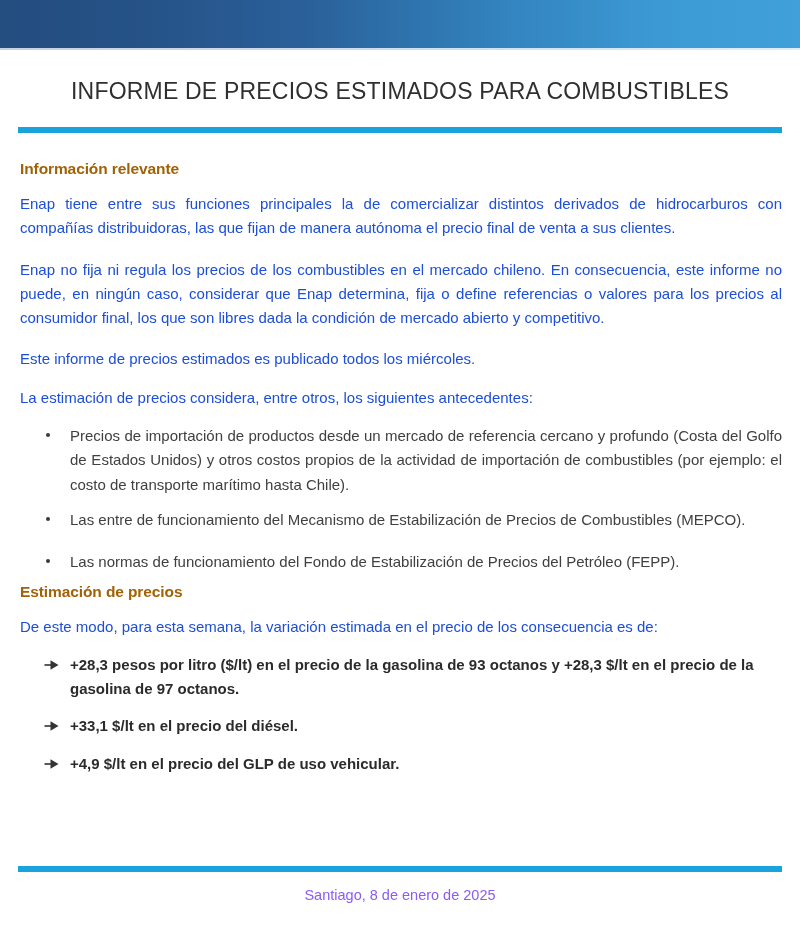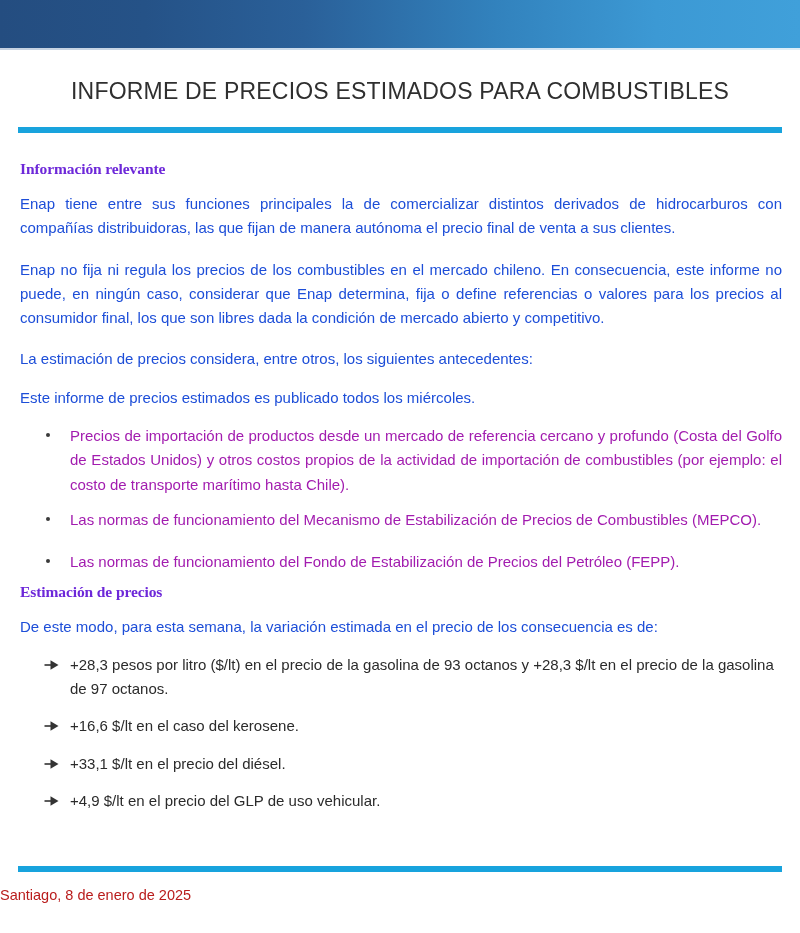--- a/index.html
+++ b/index.html
@@ -81,23 +81,22 @@
     position: absolute;
     top: 160px;
     left: 20px;
     width: 762px;
   }
 
   h2.section-heading {
     margin: 0 0 14px 0;
     font-size: 15.5px;
     font-weight: bold;
-    color: #6d28d9;
+    color: #a16207;
     letter-spacing: -0.1px;
-    font-family: Liberation Serif, serif;
   }
   h2.section-heading.second {
     margin-top: 2px;
     margin-bottom: 14px;
   }
 
   p.para {
     margin: 0 0 17px 0;
     font-size: 15px;
     line-height: 1.62;
@@ -116,41 +115,42 @@
     list-style: none;
     margin: 0 0 8px 0;
     padding: 0;
   }
   ul.blist > li {
     position: relative;
     padding-left: 50px;
     margin-bottom: 11px;
     font-size: 15px;
     line-height: 1.62;
-    color: #a21caf;
+    color: #404040;
     text-align: justify;
     text-justify: inter-word;
   }
   ul.blist > li:last-child { margin-bottom: 0; margin-top: 18px; }
 
   .bullet-dot {
     position: absolute;
     left: 26px;
     top: 9px;
     width: 4px;
     height: 4px;
     border-radius: 50%;
     background: #3a3a3a;
   }
 
   
   ul.alist {
     list-style: none;
     margin: 0;
     padding: 0;
+    font-weight: bold;
   }
   ul.alist > li {
     position: relative;
     padding-left: 50px;
     margin-bottom: 13px;
     font-size: 15px;
     line-height: 1.62;
     color: #2b2b2b;
     text-align: left;
   }
@@ -165,22 +165,23 @@
     display: block;
   }
   .bullet-arrow svg { display: block; }
 
   
   .footer-date {
     position: absolute;
     top: 887px;
     left: 0;
     width: 800px;
+    text-align: center;
     font-size: 14.5px;
-    color: #b91c1c;
+    color: #8b5cf6;
   }
 </style>
 </head>
 <body>
 
 <div class="page">
 
   <div class="header-band"></div>
   <div class="header-band-shadow"></div>
 
@@ -189,32 +190,32 @@
   <div class="rule rule-top"></div>
 
   <div class="content">
 
     <h2 class="section-heading">Información relevante</h2>
 
     <p class="para">Enap tiene entre sus funciones principales la de comercializar distintos derivados de hidrocarburos con compañías distribuidoras, las que fijan de manera autónoma el precio final de venta a sus clientes.</p>
 
     <p class="para">Enap no fija ni regula los precios de los combustibles en el mercado chileno. En consecuencia, este informe no puede, en ningún caso, considerar que Enap determina, fija o define referencias o valores para los precios al consumidor final, los que son libres dada la condición de mercado abierto y competitivo.</p>
 
+    <p class="para nojustify tight">Este informe de precios estimados es publicado todos los miércoles.</p>
+
     <p class="para nojustify tight">La estimación de precios considera, entre otros, los siguientes antecedentes:</p>
-
-    <p class="para nojustify tight">Este informe de precios estimados es publicado todos los miércoles.</p>
 
     <ul class="blist">
       <li>
         <span class="bullet-dot"></span>
         <span>Precios de importación de productos desde un mercado de referencia cercano y profundo (Costa del Golfo de Estados Unidos) y otros costos propios de la actividad de importación de combustibles (por ejemplo: el costo de transporte marítimo hasta Chile).</span>
       </li>
       <li>
         <span class="bullet-dot"></span>
-        <span>Las normas de funcionamiento del Mecanismo de Estabilización de Precios de Combustibles (MEPCO).</span>
+        <span>Las entre de funcionamiento del Mecanismo de Estabilización de Precios de Combustibles (MEPCO).</span>
       </li>
       <li>
         <span class="bullet-dot"></span>
         <span>Las normas de funcionamiento del Fondo de Estabilización de Precios del Petróleo (FEPP).</span>
       </li>
     </ul>
 
     <h2 class="section-heading second">Estimación de precios</h2>
 
     <p class="para nojustify tight">De este modo, para esta semana, la  variación estimada en el precio de los consecuencia es de:</p>
@@ -229,29 +230,20 @@
         </span>
         <span>+28,3 pesos por litro ($/lt) en el precio de la gasolina de 93 octanos y +28,3 $/lt en el precio de la gasolina de 97 octanos.</span>
       </li>
       <li>
         <span class="bullet-arrow">
           <svg width="16" height="12" viewBox="0 0 16 12" aria-hidden="true">
             <path d="M0.5 6 L8 6" stroke="#333333" stroke-width="1.6" fill="none"></path>
             <path d="M6.5 1.2 L14.5 6 L6.5 10.8 Z" fill="#333333"></path>
           </svg>
         </span>
-        <span>+16,6 $/lt en el caso del kerosene.</span>
-      </li>
-      <li>
-        <span class="bullet-arrow">
-          <svg width="16" height="12" viewBox="0 0 16 12" aria-hidden="true">
-            <path d="M0.5 6 L8 6" stroke="#333333" stroke-width="1.6" fill="none"></path>
-            <path d="M6.5 1.2 L14.5 6 L6.5 10.8 Z" fill="#333333"></path>
-          </svg>
-        </span>
         <span>+33,1 $/lt en el precio del diésel.</span>
       </li>
       <li>
         <span class="bullet-arrow">
           <svg width="16" height="12" viewBox="0 0 16 12" aria-hidden="true">
             <path d="M0.5 6 L8 6" stroke="#333333" stroke-width="1.6" fill="none"></path>
             <path d="M6.5 1.2 L14.5 6 L6.5 10.8 Z" fill="#333333"></path>
           </svg>
         </span>
         <span>+4,9 $/lt en el precio del GLP de uso vehicular.</span>

